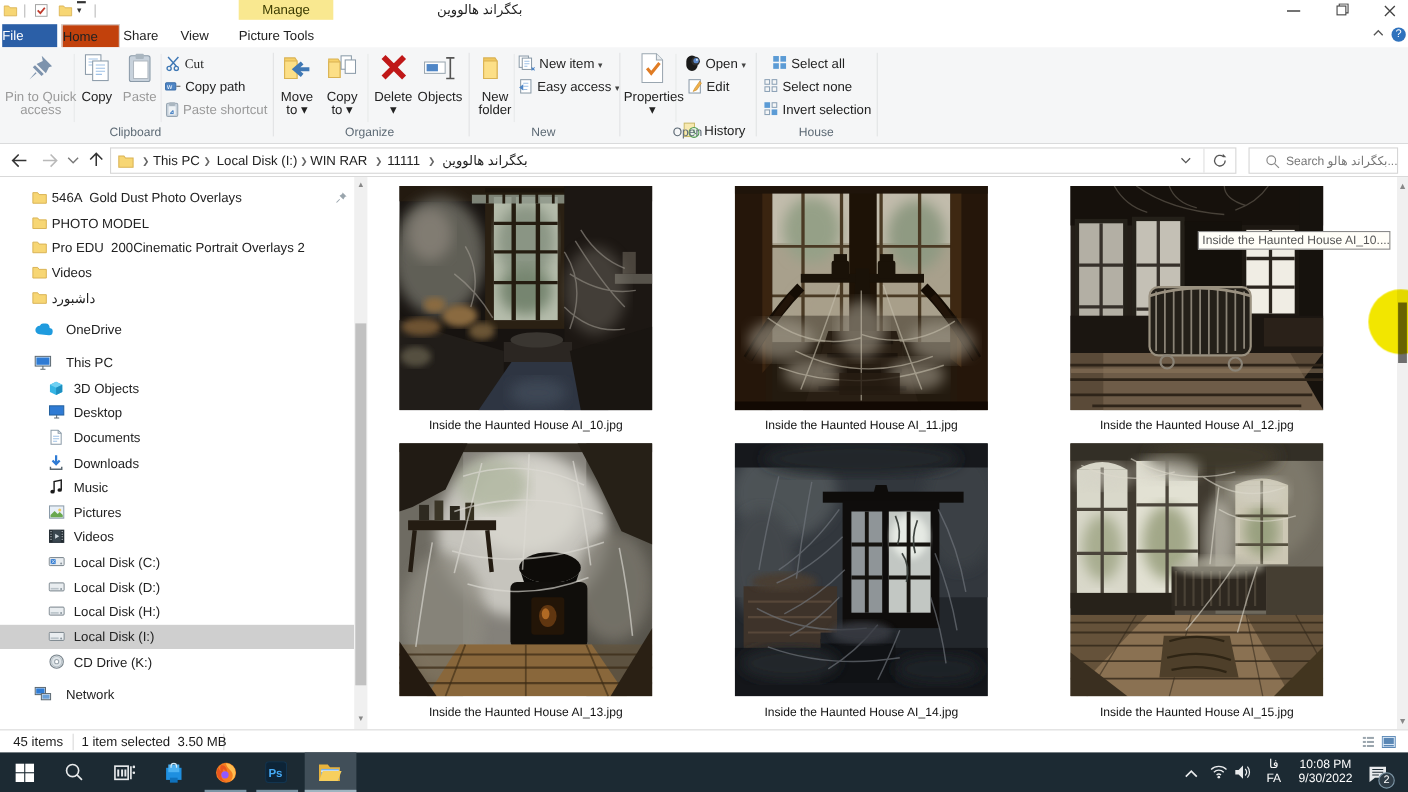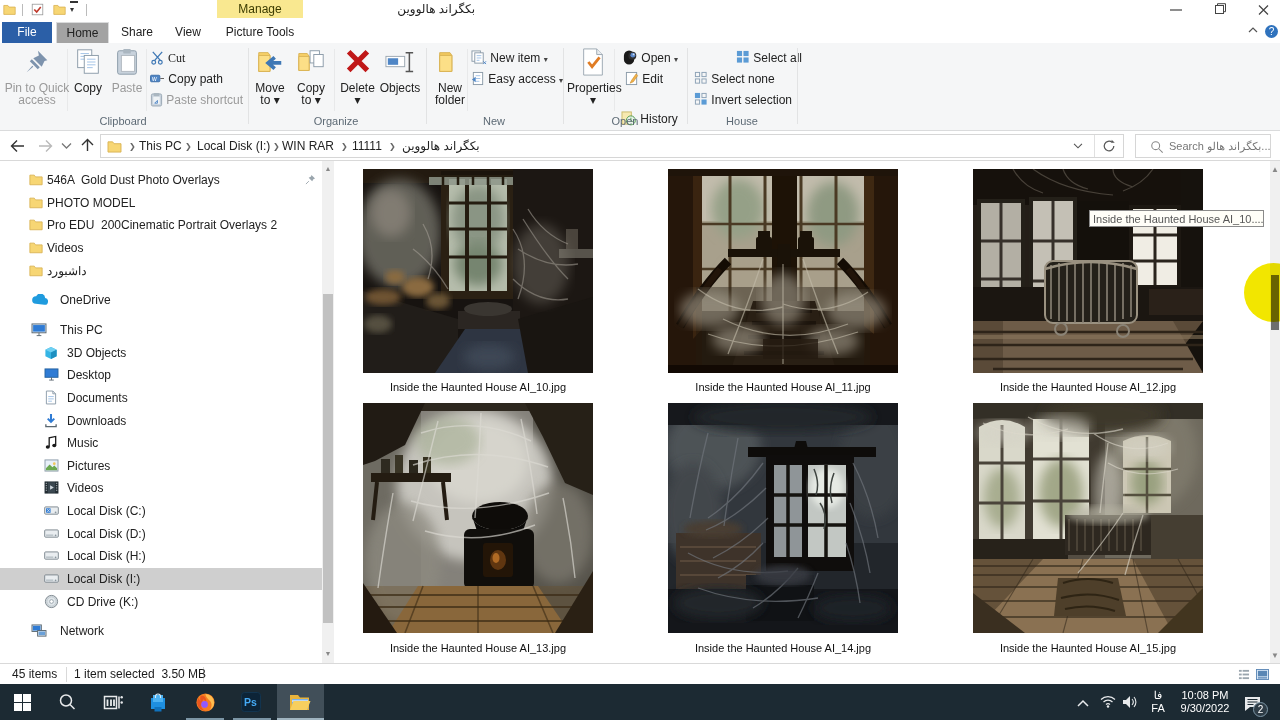--- a/index.html
+++ b/index.html
@@ -6,23 +6,23 @@
 *{box-sizing:border-box;}
 .abs{position:absolute;}
 #screen{position:relative;width:1280px;height:720px;background:#fff;}
 
 #titlebar{left:0;top:0;width:1280px;height:22px;background:#fff;}
 .qat-ic{top:3px;width:13px;height:13px;}
 .qat-sep{top:4px;width:1px;height:12px;background:#bbb;}
 #wintitle{left:385px;top:2px;width:90px;height:16px;font-size:12px;color:#222;direction:rtl;}
 
 #tabrow{left:0;top:22px;width:1280px;height:21px;background:#fff;}
-.tab{top:0;height:21px;font-size:12px;color:#222;text-align:center;line-height:21px;}
+.tab{top:0;height:21px;font-size:12px;color:#222;text-align:left;line-height:21px;}
 #tab-file{left:2px;width:50px;background:#2b5fa7;color:#fff;}
-#tab-home{left:56px;width:53px;background:#a3a3a3;border:1px solid #dadbdc;border-bottom:none;}
+#tab-home{left:56px;width:53px;background:#c2410c;border:1px solid #dadbdc;border-bottom:none;}
 #manage{left:217px;top:0;width:86px;height:18px;background:#f9e890;color:#3b3b00;font-size:12px;text-align:center;line-height:18px;}
 #tab-pict{left:217px;width:86px;}
 
 #ribbon{left:0;top:43px;width:1280px;height:88px;background:#f5f6f7;border-bottom:1px solid #dadbdc;}
 .rsep{top:5px;width:1px;height:76px;background:#e2e3e4;}
 .glabel{top:72px;height:14px;font-size:11px;color:#5d6a75;text-align:center;}
 .rbig{top:4px;text-align:center;font-size:12px;color:#222;}
 .rbig .cap{line-height:11.5px;margin-top:3px;}
 .rsmall{height:16px;font-size:12px;color:#222;line-height:16px;white-space:nowrap;}
 .gray{color:#9a9a9a;}
@@ -218,21 +218,21 @@
           <path d="M12 3L7 10l-1.5 3L9 11.5 13.5 5z" fill="#f0b14c" stroke="#c88b28" stroke-width=".6"></path>
         </svg> Edit</div>
  <div class="abs rsmall" style="left:621px;top:49px;margin-top:19px;"><svg width="16" height="15" viewBox="0 0 17 16" style="vertical-align:-3px">
           <rect x="1" y="1" width="10" height="13" fill="#f7e9b0" stroke="#c9b96a"></rect>
           <circle cx="10.5" cy="10" r="4.8" fill="#e8f2e8" stroke="#4e9a4e"></circle>
           <path d="M10.5 7.2v2.8l2 1.4" stroke="#4e9a4e" fill="none"></path>
         </svg> History</div>
  <div class="abs glabel" style="left:582px;width:86px;">Open</div>
  <div class="abs rsep" style="left:687px"></div>
 
- <div class="abs rsmall" style="left:736px;top:7px;"><svg width="14" height="14" viewBox="0 0 15 15" style="vertical-align:-2px">
+ <div class="abs rsmall" style="left:702px;top:7px;"><svg width="14" height="14" viewBox="0 0 15 15" style="vertical-align:-2px">
           <rect x="1" y="1" width="5.5" height="5.5" fill="#5b9bd5"></rect>
           <rect x="8" y="1" width="5.5" height="5.5" fill="#5b9bd5"></rect>
           <rect x="1" y="8" width="5.5" height="5.5" fill="#5b9bd5"></rect>
           <rect x="8" y="8" width="5.5" height="5.5" fill="#5b9bd5"></rect>
         </svg> Select all</div>
  <div class="abs rsmall" style="left:694px;top:28px;"><svg width="14" height="14" viewBox="0 0 15 15" style="vertical-align:-2px">
           <g fill="none" stroke="#8aa0b5">
             <rect x="1.5" y="1.5" width="4.5" height="4.5"></rect>
             <rect x="8.5" y="1.5" width="4.5" height="4.5"></rect>
             <rect x="1.5" y="8.5" width="4.5" height="4.5"></rect>

